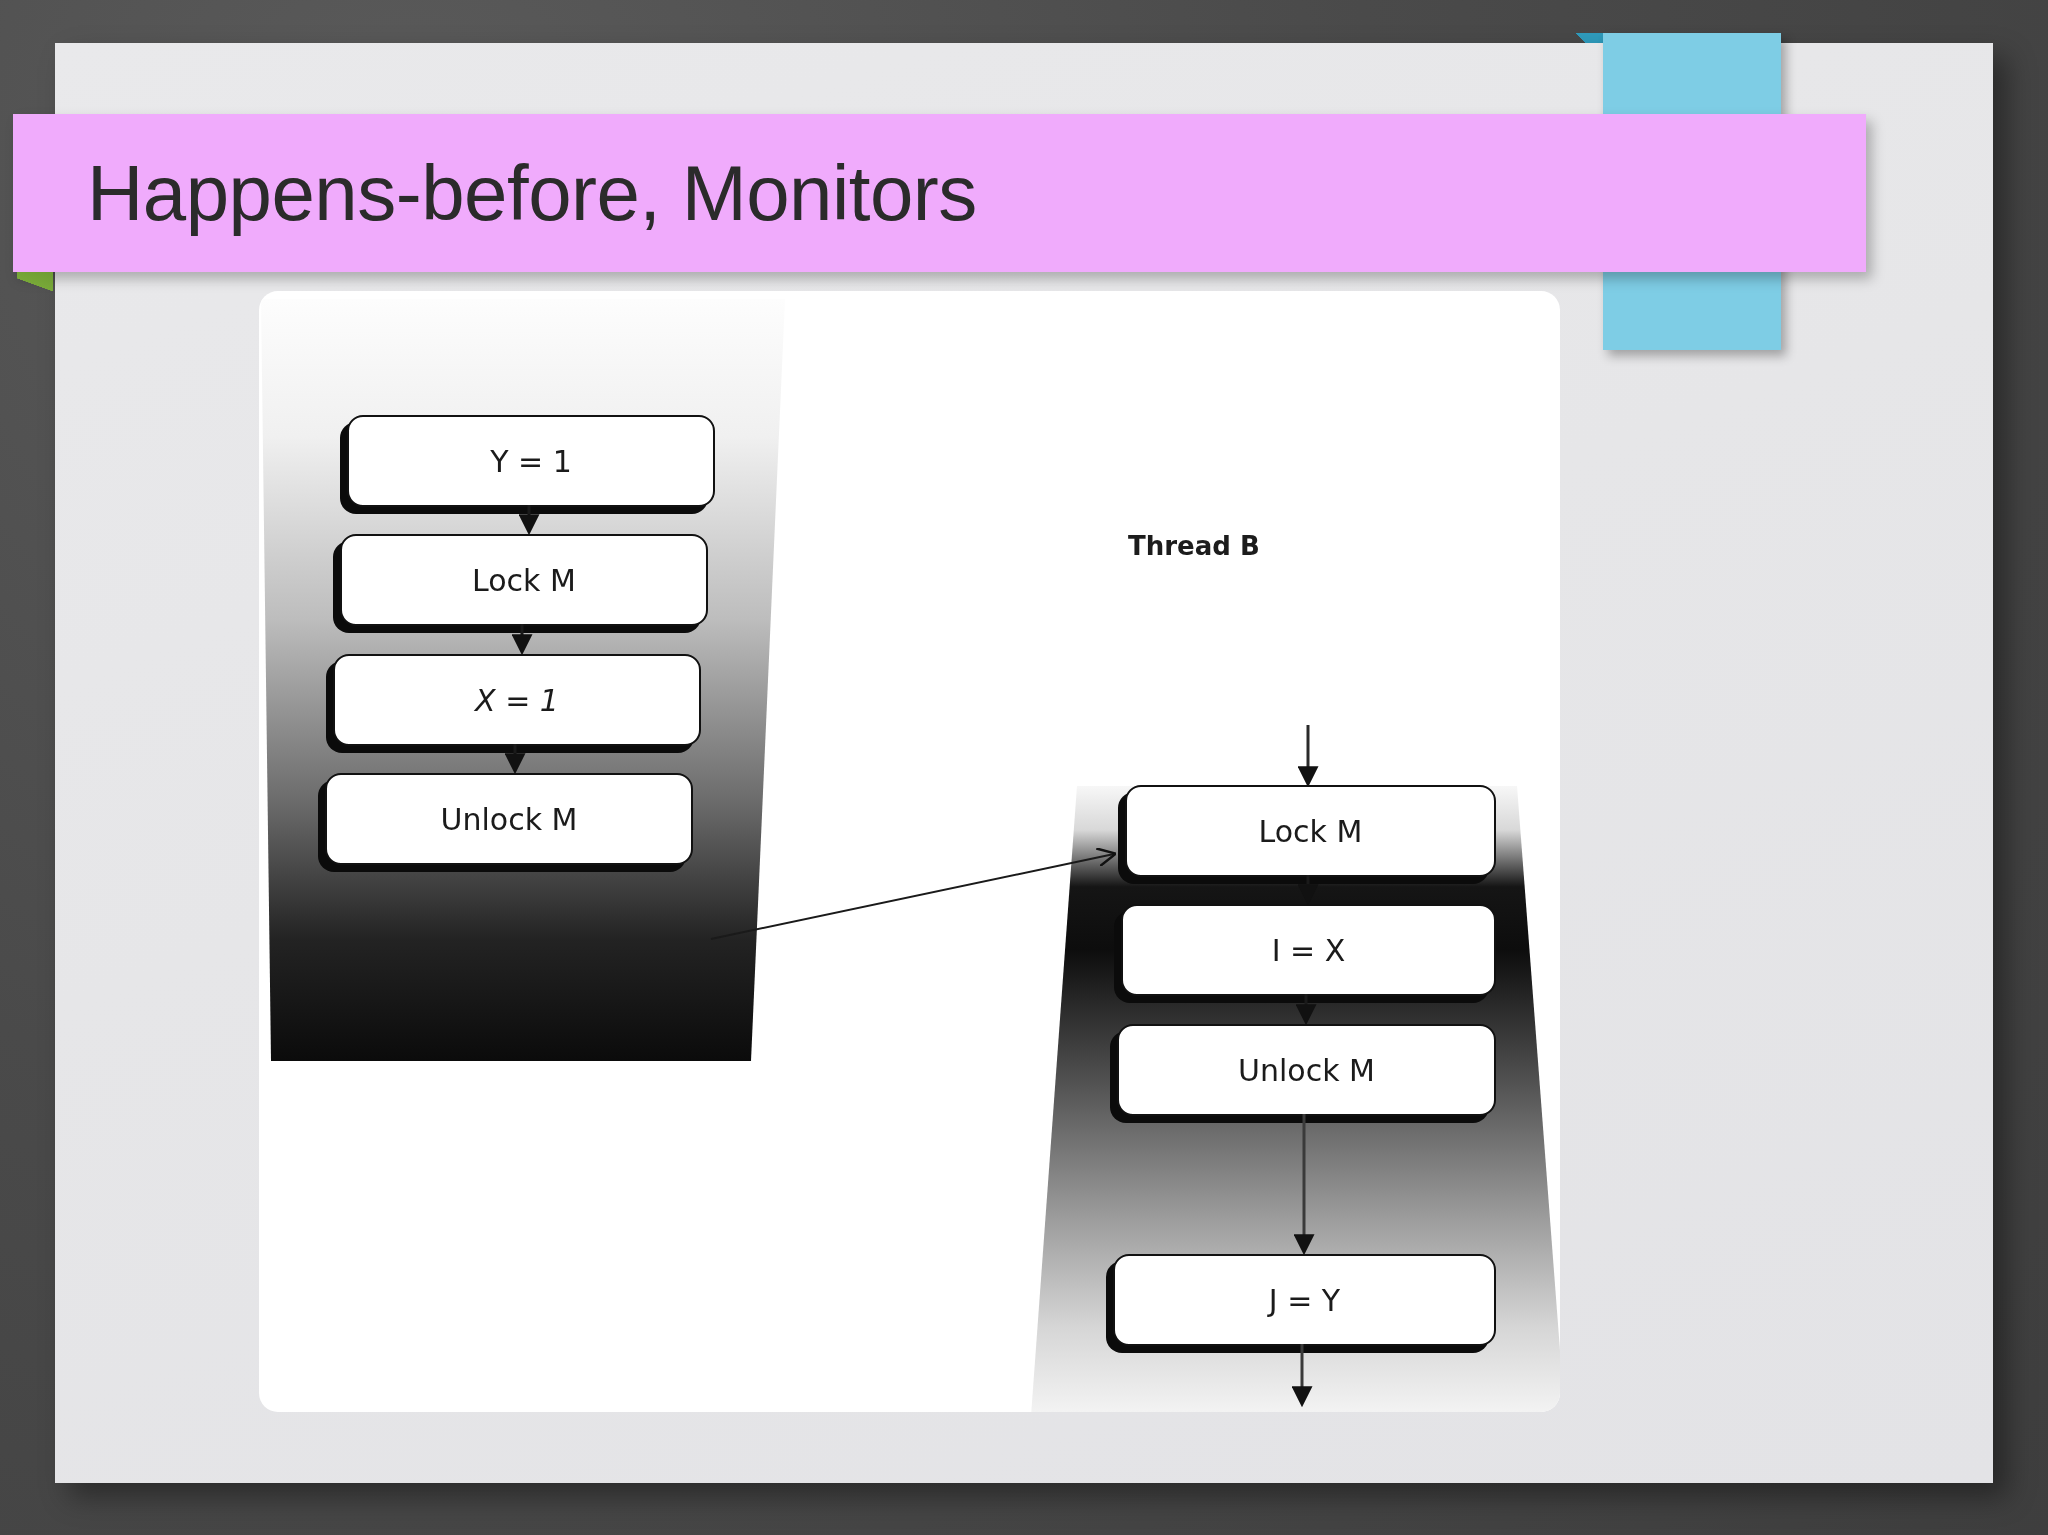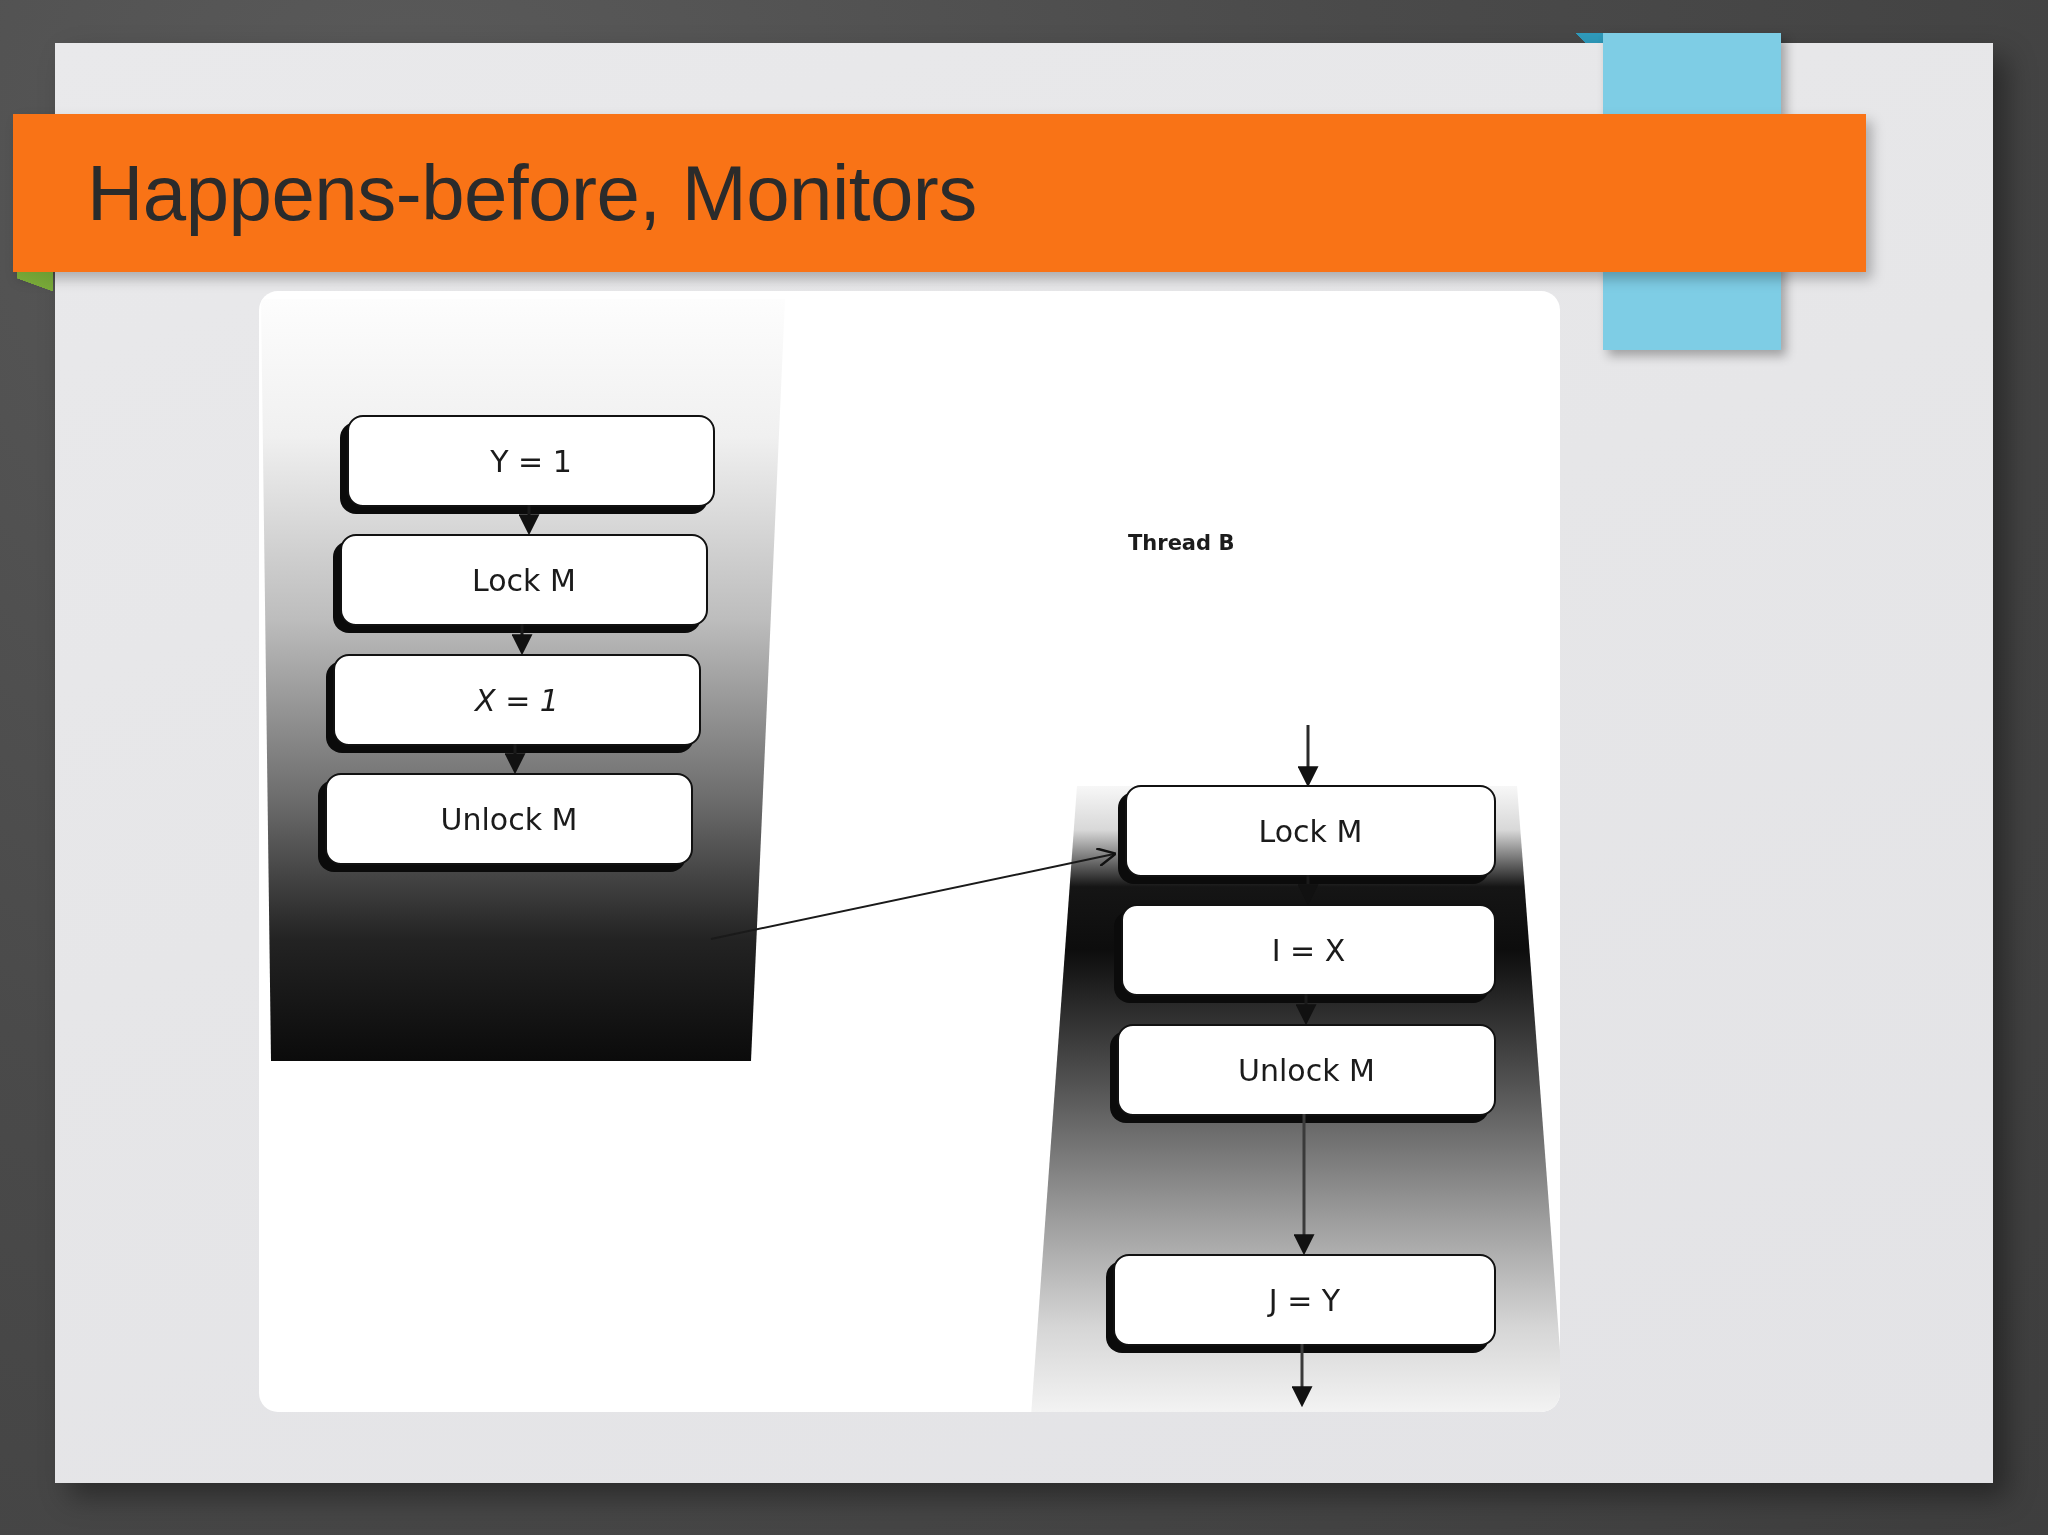--- a/index.html
+++ b/index.html
@@ -53,21 +53,21 @@
     background: linear-gradient(225deg, #2f9cbd 0%, #2f9cbd 50%, transparent 50%);
   }
 
   
   #title-banner {
     position: absolute;
     left: 13px;
     top: 114px;
     width: 1853px;
     height: 158px;
-    background: #f97316;
+    background: #f0abfc;
     box-shadow: 6px 7px 12px rgba(0,0,0,0.26);
     display: flex;
     align-items: center;
   }
   #page-title {
     margin-left: 74px;
     font-size: 78px;
     line-height: 1;
     color: #2b2b2b;
     font-weight: 400;
@@ -92,21 +92,21 @@
     width: 1301px;
     height: 1121px;
     background: #ffffff;
     overflow: hidden;
     border-radius: 19px;
   }
 
   
   .thread-label {
     position: absolute;
-    font-size: 21px;
+    font-size: 26px;
     color: #1c1c1c;
     font-weight: 600;
     white-space: nowrap;
     font-family: "DejaVu Sans", sans-serif;
   }
 
   .flow-box {
     position: absolute;
     background: #ffffff;
     border: 2px solid #111111;

